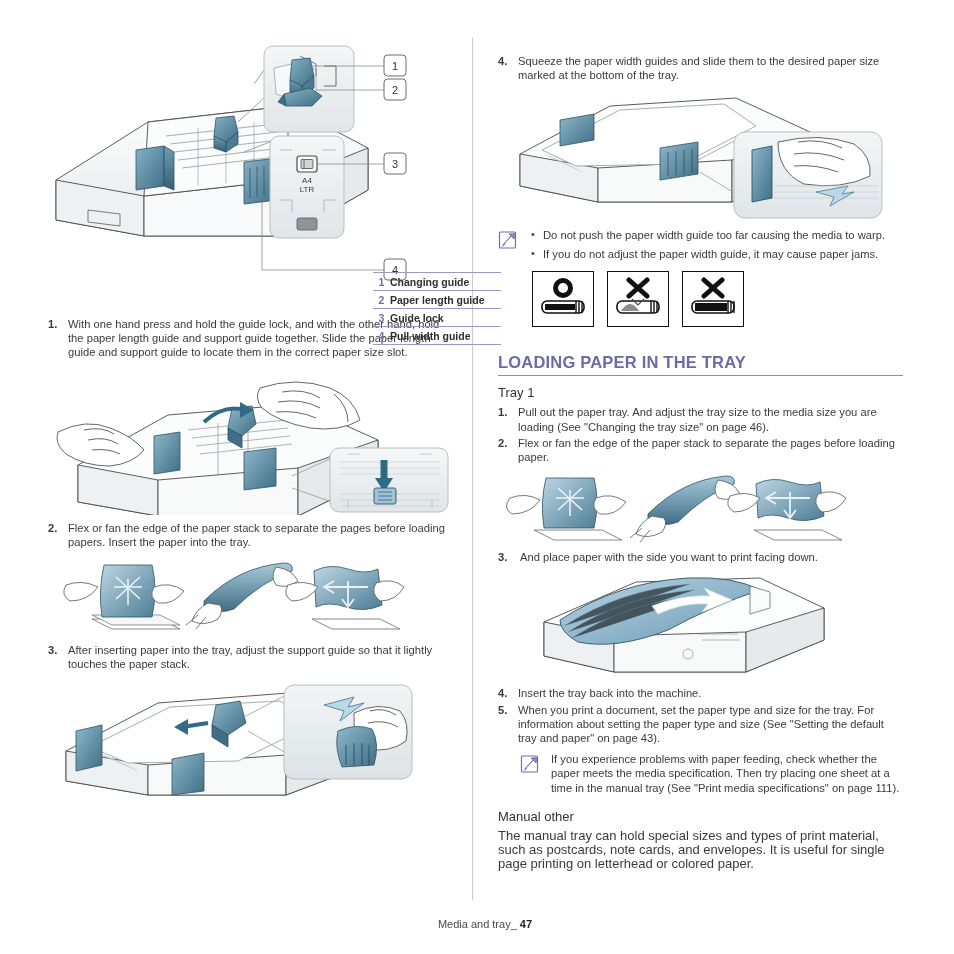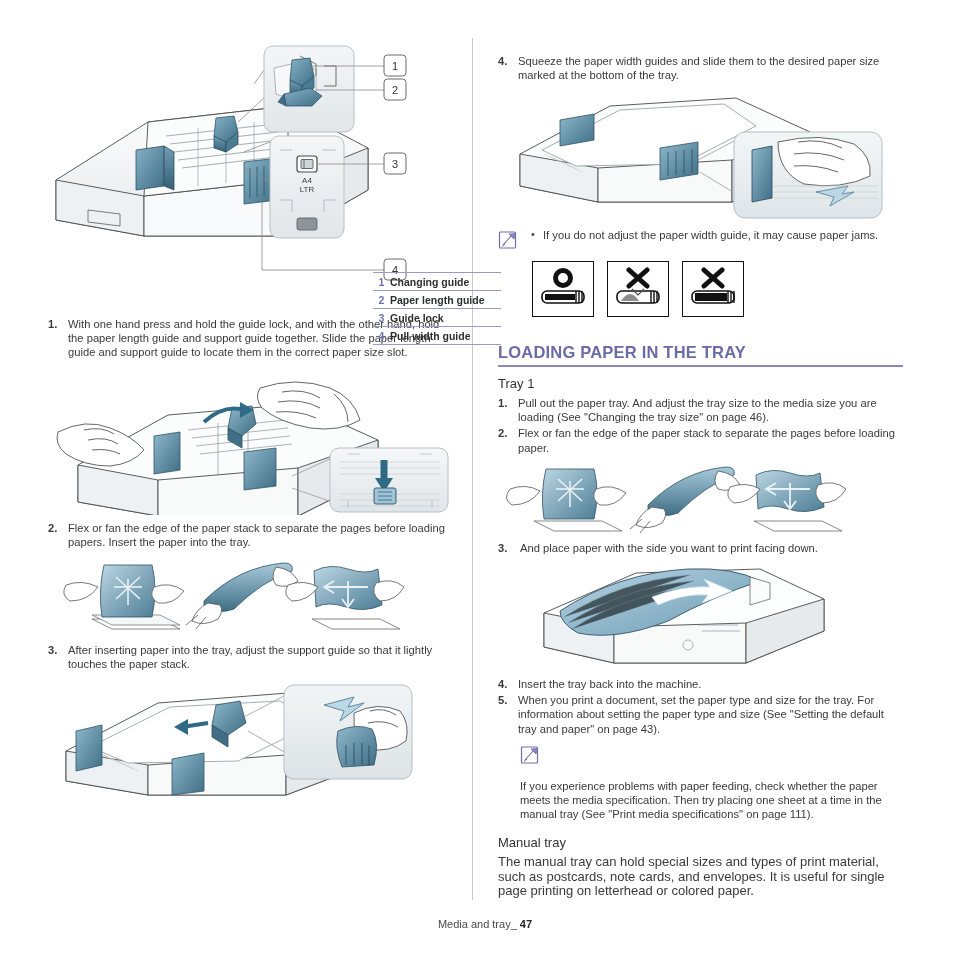--- a/index.html
+++ b/index.html
@@ -505,20 +505,21 @@
       <div class="note-icon">
         <svg width="21" height="21" viewBox="0 0 21 21">
           <rect x="1.5" y="2" width="16" height="16" rx="1" fill="#fff" stroke="#6f6fae" stroke-width="1.2"></rect>
           <path d="M5 15 L14 5" stroke="#6f6fae" stroke-width="1.1" fill="none"></path>
           <path d="M11 4 L16 9 L17.5 3.5 Z" fill="#8a8ac4" stroke="#6f6fae" stroke-width="0.8"></path>
           <path d="M4 16.5 L7 14" stroke="#6f6fae" stroke-width="1" fill="none"></path>
         </svg>
       </div>
       <div class="note-body">
         <ul class="note-list">
+          <li>Do not push the paper width guide too far causing the media to warp.</li>
           <li>If you do not adjust the paper width guide, it may cause paper jams.</li>
         </ul>
       </div>
     </div>
 
     <div class="iconrow">
       <div class="iconbox">
         <svg width="52" height="44" viewBox="0 0 52 44">
           <circle cx="26" cy="11" r="7.5" fill="none" stroke="#111" stroke-width="5"></circle>
           <rect x="5" y="24" width="42" height="12" rx="5" fill="#fff" stroke="#111" stroke-width="1.6"></rect>
@@ -653,33 +654,33 @@
 
     <div class="step" style="margin-top:4px;">
       <span class="num">4.</span>
       <span class="txt">Insert the tray back into the machine.</span>
     </div>
     <div class="step">
       <span class="num">5.</span>
       <span class="txt">When you print a document, set the paper type and size for the tray. For information about setting the paper type and size (See "Setting the default tray and paper" on page 43).</span>
     </div>
 
-    <div class="note" style="margin-left:22px;flex-direction:column;">
+    <div class="note" style="margin-left:22px;">
       <div class="note-icon">
         <svg width="21" height="21" viewBox="0 0 21 21">
           <rect x="1.5" y="2" width="16" height="16" rx="1" fill="#fff" stroke="#6f6fae" stroke-width="1.2"></rect>
           <path d="M5 15 L14 5" stroke="#6f6fae" stroke-width="1.1" fill="none"></path>
           <path d="M11 4 L16 9 L17.5 3.5 Z" fill="#8a8ac4" stroke="#6f6fae" stroke-width="0.8"></path>
           <path d="M4 16.5 L7 14" stroke="#6f6fae" stroke-width="1" fill="none"></path>
         </svg>
       </div>
       <div class="note-body">If you experience problems with paper feeding, check whether the paper meets the media specification. Then try placing one sheet at a time in the manual tray (See "Print media specifications" on page 111).</div>
     </div>
 
-    <h3 class="sub" style="margin-top:14px;">Manual tray</h3>
+    <h3 class="sub" style="margin-top:14px;">Manual other</h3>
     <div class="para">The manual tray can hold special sizes and types of print material, such as postcards, note cards, and envelopes. It is useful for single page printing on letterhead or colored paper.</div>
   </div>
 
   <div class="footer">
     <span>Media and tray_</span>
     <span class="pg">47</span>
   </div>
 
 </div>
 

